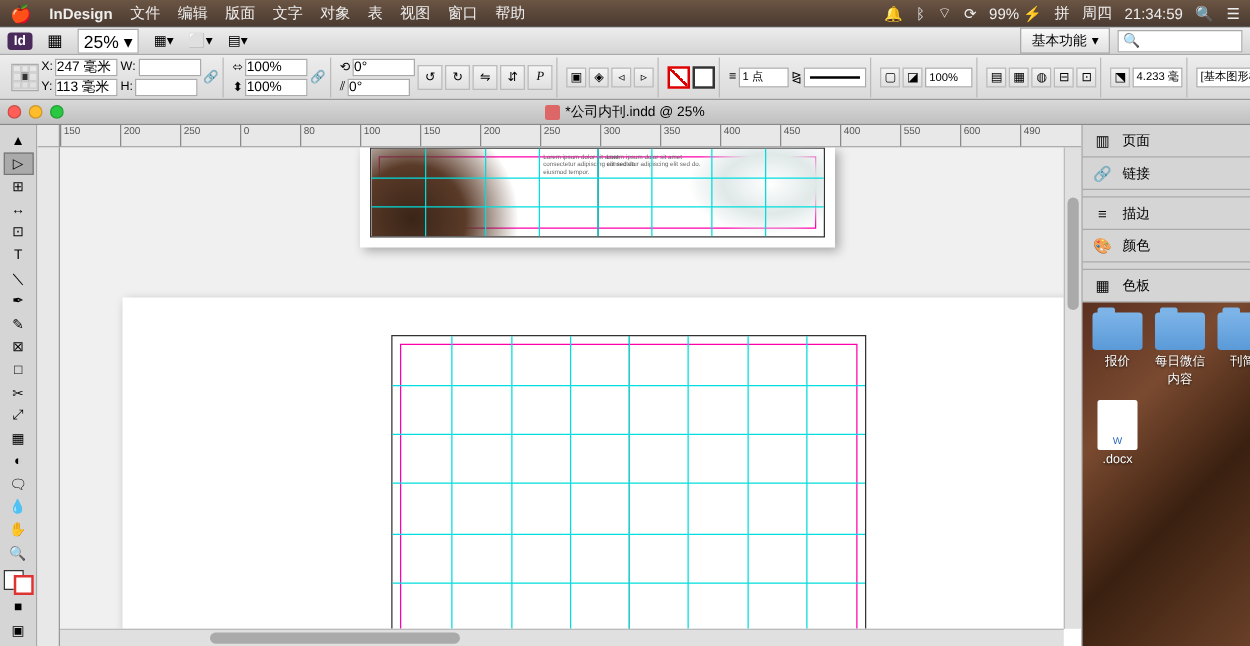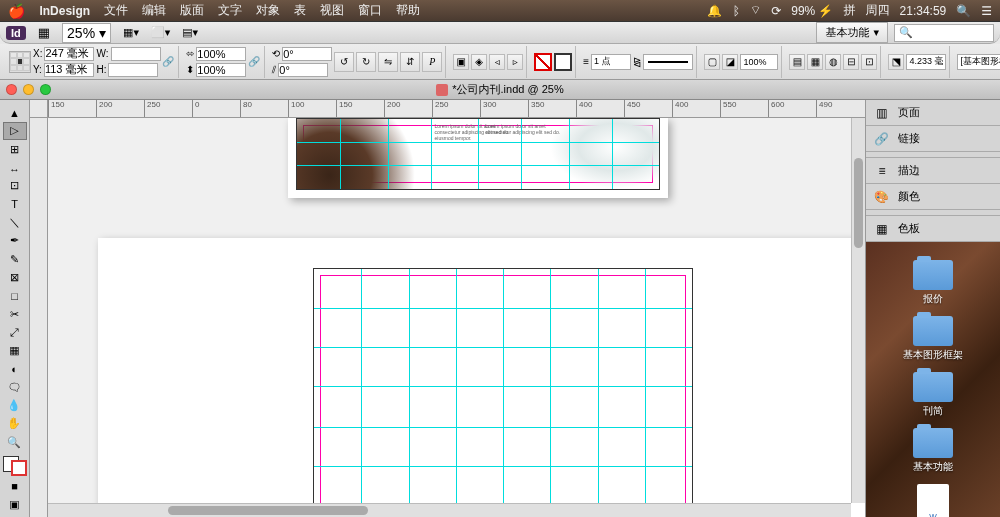--- a/index.html
+++ b/index.html
@@ -5,21 +5,21 @@
 * { margin: 0; padding: 0; box-sizing: border-box; font-family: -apple-system, "Helvetica Neue", Arial, sans-serif; }
 body { width: 1000px; height: 517px; overflow: hidden; background: #e8e8e8; font-size: 11px; }
 
 
 .mac-menubar { height: 22px; background: linear-gradient(#6b5544, #4a3a30); display: flex; align-items: center; color: #eee; padding: 0 8px; gap: 14px; font-size: 12px; border-bottom: 1px solid #333; }
 .mac-menubar .right { margin-left: auto; display: flex; align-items: center; gap: 10px; }
 .mac-menubar span { cursor: default; }
 .apple-logo { font-size: 14px; }
 
 
-.app-topbar { height: 22px; background: linear-gradient(#ededed,#d5d5d5); display: flex; align-items: center; padding: 0 6px; gap: 12px; border-bottom: 1px solid #aaa; border-radius: 10px; }
+.app-topbar { height: 22px; background: linear-gradient(#ededed,#d5d5d5); display: flex; align-items: center; padding: 0 6px; gap: 12px; border-bottom: 1px solid #aaa; }
 .id-badge { background: #4a2a5a; color: #fff; font-weight: bold; padding: 1px 5px; border-radius: 3px; font-size: 11px; }
 .zoom-select { border: 1px solid #aaa; background: #fff; font-size: 14px; padding: 1px 4px; }
 .app-topbar .right { margin-left: auto; display: flex; align-items: center; gap: 6px; }
 .workspace-btn { border: 1px solid #aaa; background: linear-gradient(#fafafa,#e0e0e0); padding: 2px 8px; font-size: 11px; display: flex; align-items: center; gap: 4px; }
 .search-box { border: 1px solid #aaa; background: #fff; width: 100px; height: 18px; display: flex; align-items: center; padding: 0 4px; gap: 3px; color: #888; }
 
 
 .control-bar { height: 36px; background: linear-gradient(#ededed,#dadada); border-bottom: 1px solid #999; display: flex; align-items: center; padding: 0 6px; gap: 4px; font-size: 10px; }
 .ctl-group { display: flex; align-items: center; gap: 2px; padding: 0 3px; border-right: 1px solid #bbb; height: 32px; }
 .ctl-group:last-child { border-right: none; }
@@ -82,21 +82,21 @@
 .spine{ position:absolute; top:0; bottom:0; left:50%; width:1px; background:#333; }
 
 .coffee-img { position:absolute; left:0; top:0; bottom:0; width:45%; background: radial-gradient(circle at 20% 80%, #3a2518 0%, #5a3a28 30%, transparent 60%); clip-path: polygon(0 0, 60% 0, 100% 100%, 0 100%); }
 .cup-img { position:absolute; right:0; top:0; bottom:0; width:30%; background: radial-gradient(ellipse at 60% 40%, #fff 0%, #e0e8e8 40%, transparent 70%); }
 .body-text { position:absolute; font-size:5px; color:#666; line-height:1.2; }
 
 
 .right-panels { width:135px; background:#d5d5d5; border-left:1px solid #999; display:flex; flex-direction:column; }
 .panel-tab { height:26px; border-bottom:1px solid #aaa; display:flex; align-items:center; gap:8px; padding:0 8px; font-size:11px; cursor:pointer; }
 .panel-ico { width:16px; height:16px; display:flex; align-items:center; justify-content:center; font-size:12px; }
-.desktop-bg { flex:1; background: linear-gradient(135deg, #5a3020 0%, #7a4a30 30%, #3a2010 60%, #6a4028 100%); padding:18px; display:grid; grid-template-columns: 1fr; gap:10px; align-content:start; overflow:hidden; }
+.desktop-bg { flex:1; background: linear-gradient(135deg, #5a3020 0%, #7a4a30 30%, #3a2010 60%, #6a4028 100%); padding:8px; display:grid; grid-template-columns: 1fr 1fr 1fr 1fr; gap:10px; align-content:start; overflow:hidden; }
 .folder { display:flex; flex-direction:column; align-items:center; gap:2px; }
 .folder-icon{ width:40px; height:30px; background: linear-gradient(#7db4e8, #5a9ad8); border-radius:3px; position:relative; }
 .folder-icon::before{ content:''; position:absolute; top:-4px; left:4px; width:14px; height:6px; background:#7db4e8; border-radius:2px 2px 0 0; }
 .folder-label{ font-size:10px; color:#fff; text-align:center; text-shadow:0 1px 2px rgba(0,0,0,0.8); }
 .file-icon { width:32px; height:40px; background:#fff; border-radius:2px; position:relative; display:flex; align-items:flex-end; justify-content:center; font-size:8px; color:#2a6ab8; padding-bottom:3px; }
 </style>
 </head>
 <body>
 
 <div class="mac-menubar">
@@ -385,21 +385,21 @@
       <span class="panel-ico">▦</span>
       <span>色板</span>
     </div>
     <div class="desktop-bg">
       <div class="folder">
         <div class="folder-icon"></div>
         <div class="folder-label">报价</div>
       </div>
       <div class="folder">
         <div class="folder-icon"></div>
-        <div class="folder-label">基本图形框架</div>
+        <div class="folder-label">每日微信内容</div>
       </div>
       <div class="folder">
         <div class="folder-icon"></div>
         <div class="folder-label">刊简</div>
       </div>
       <div class="folder">
         <div class="folder-icon"></div>
         <div class="folder-label">基本功能</div>
       </div>
       <div class="folder">

